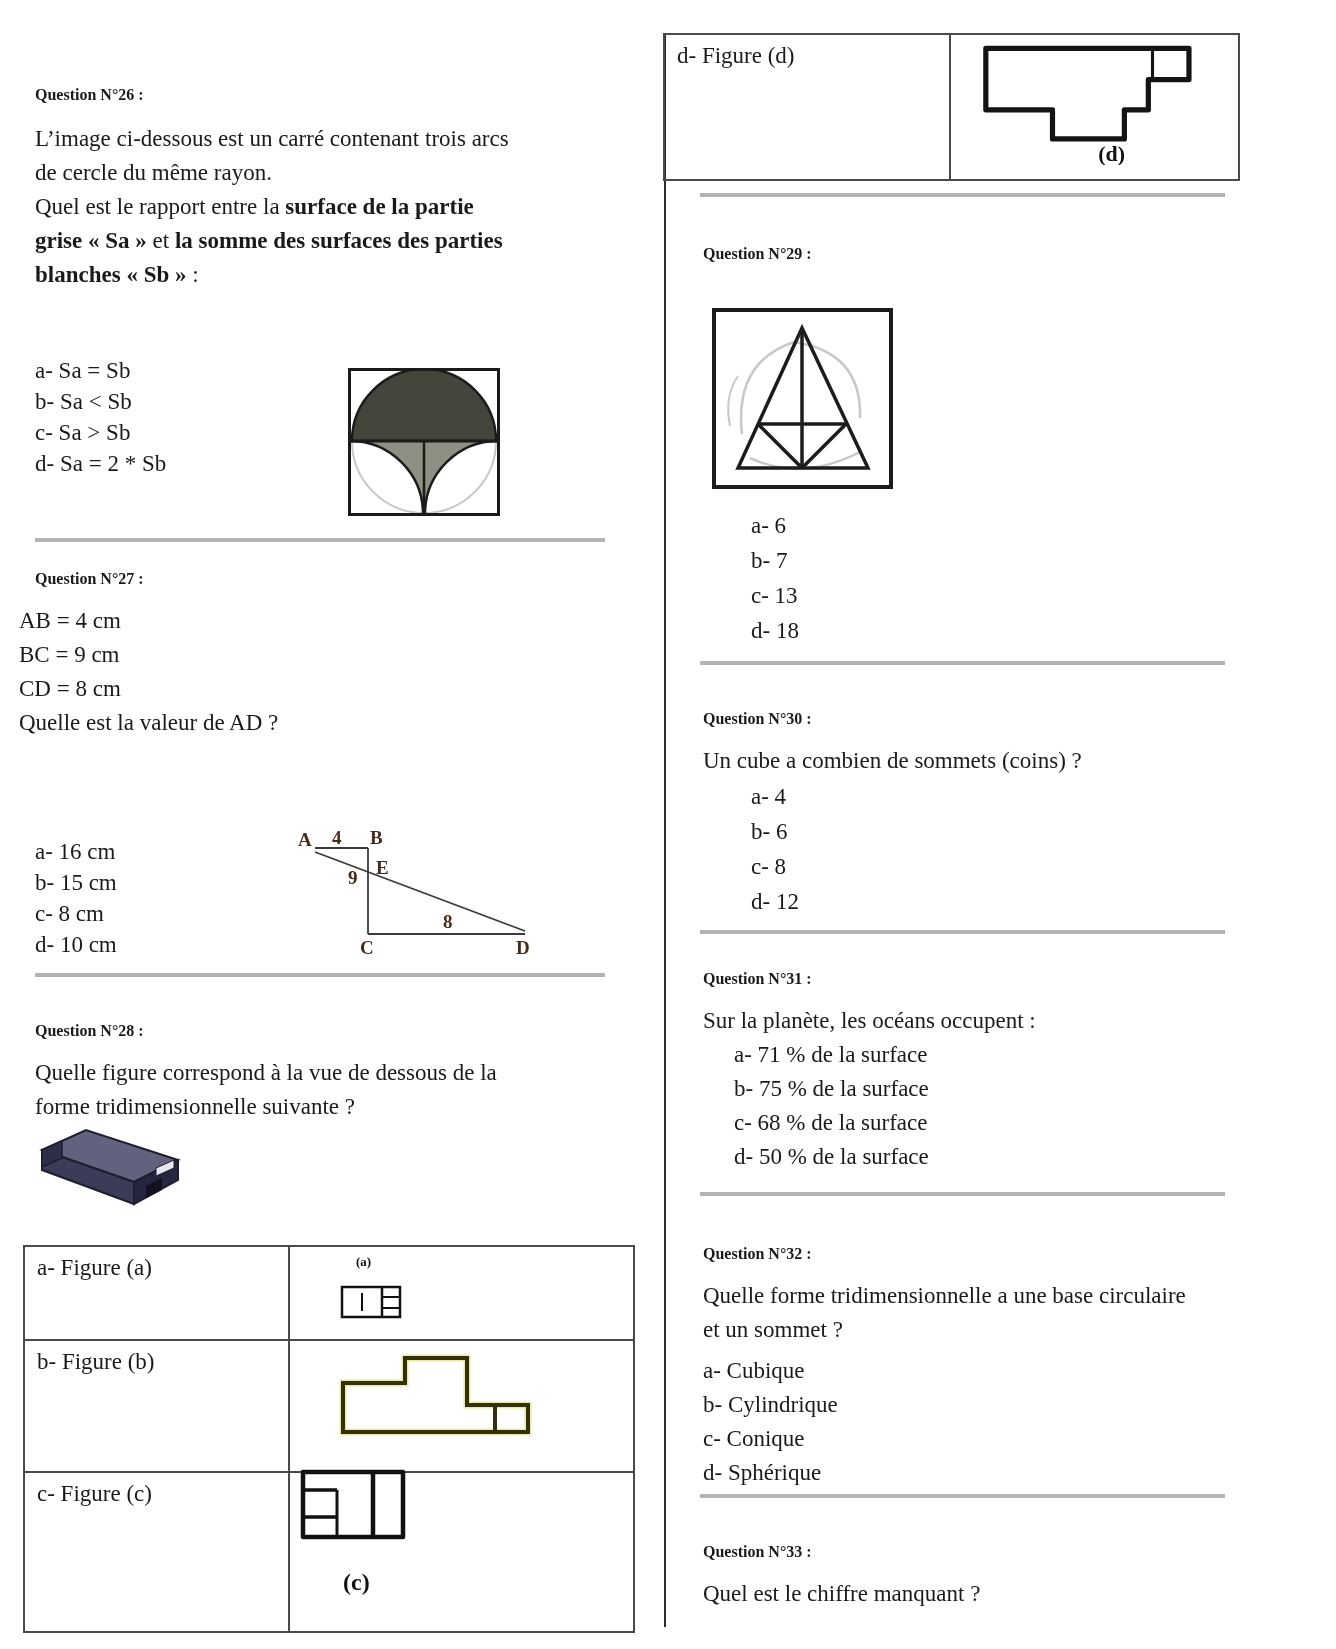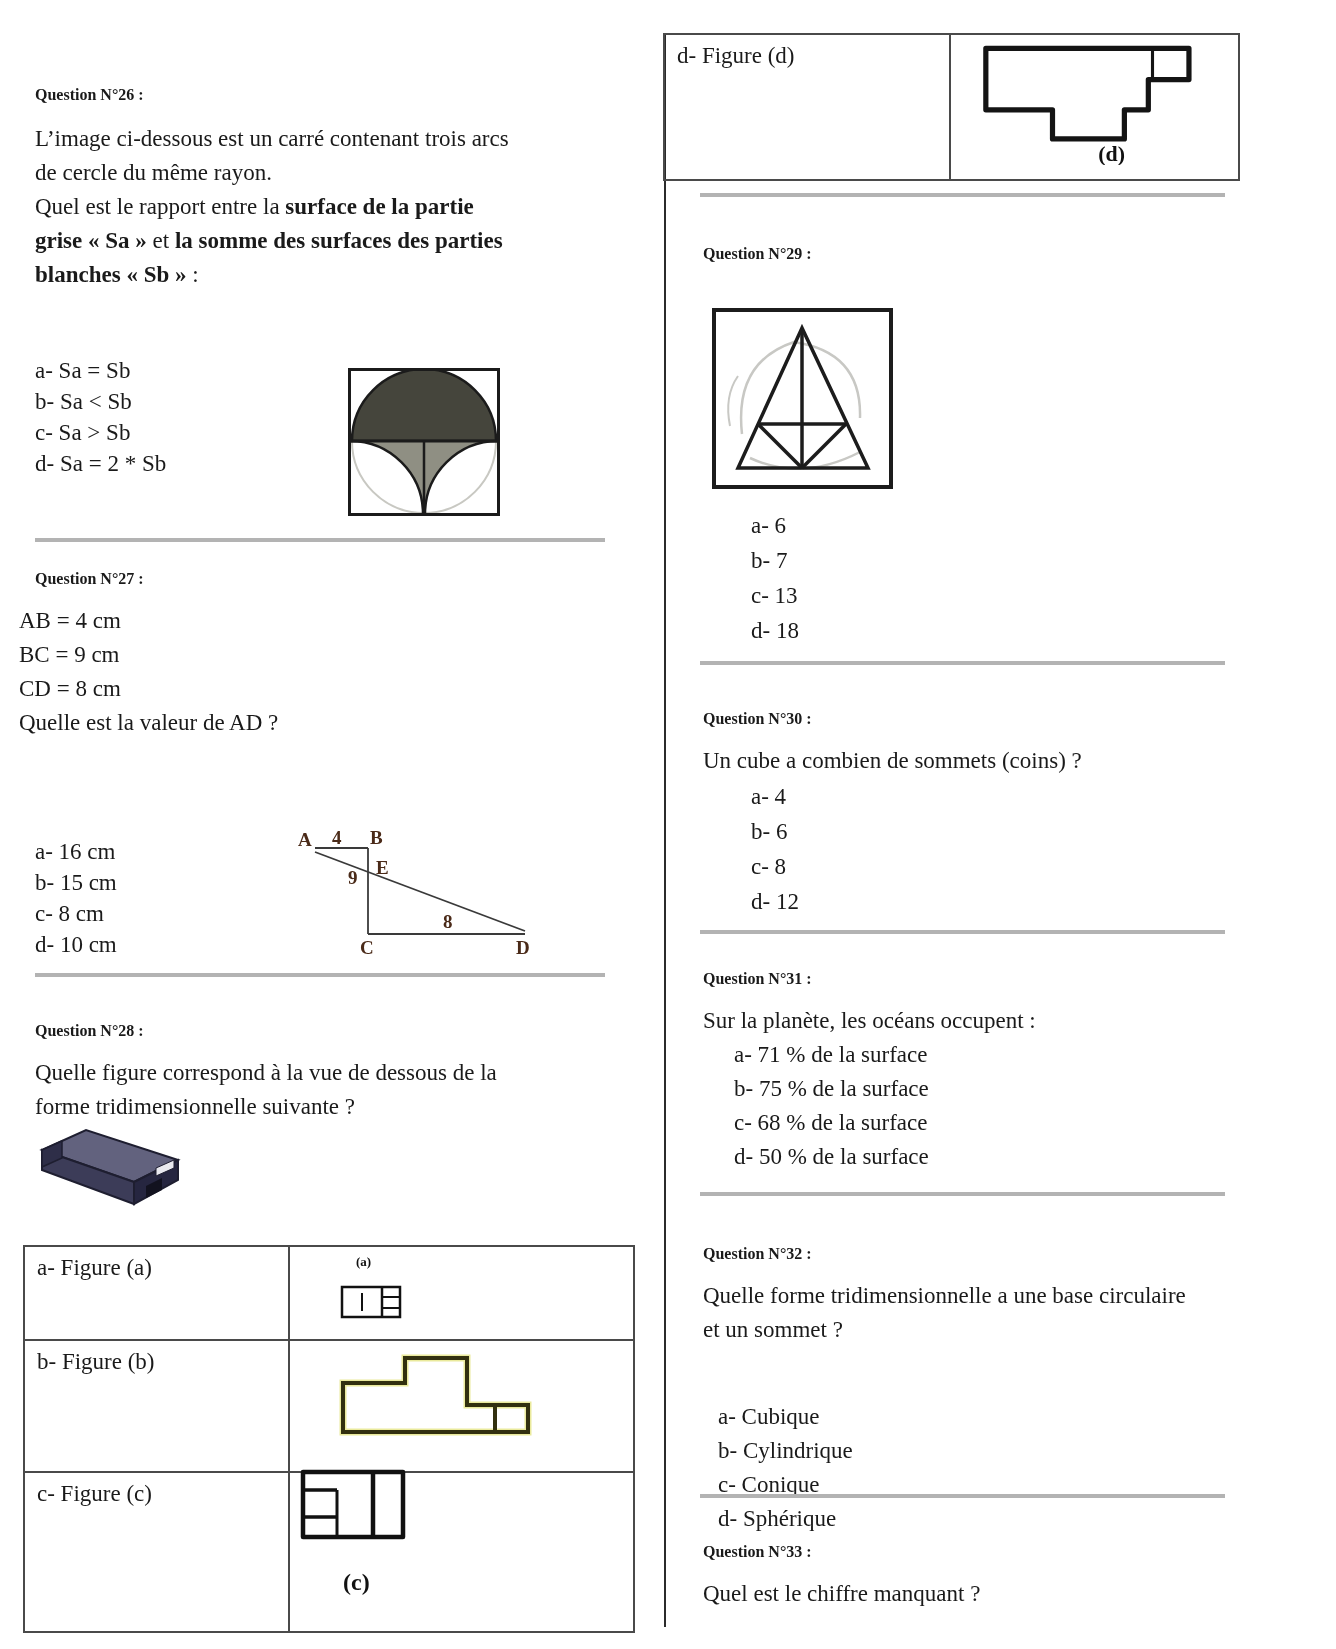--- a/index.html
+++ b/index.html
@@ -198,21 +198,21 @@
     <div class="opt">d- 50 % de la surface</div>
   </div>
 
   <div class="abs hr" style="left:700px;top:1192px;width:525px;"></div>
 
   <div class="abs qtitle" style="left:703px;top:1245px;">Question N°32 :</div>
   <div class="abs" style="left:703px;top:1279px;">
     <div class="tline">Quelle forme tridimensionnelle a une base circulaire</div>
     <div class="tline">et un sommet ?</div>
   </div>
-  <div class="abs opts opts-m" style="left:703px;top:1400px;margin-left:15px;">
+  <div class="abs opts opts-m" style="left:703px;top:1354px;">
     <div class="opt">a- Cubique</div>
     <div class="opt">b- Cylindrique</div>
     <div class="opt">c- Conique</div>
     <div class="opt">d- Sphérique</div>
   </div>
 
   <div class="abs hr" style="left:700px;top:1494px;width:525px;"></div>
 
   <div class="abs qtitle" style="left:703px;top:1543px;">Question N°33 :</div>
   <div class="abs tline" style="left:703px;top:1577px;">Quel est le chiffre manquant ?</div>

